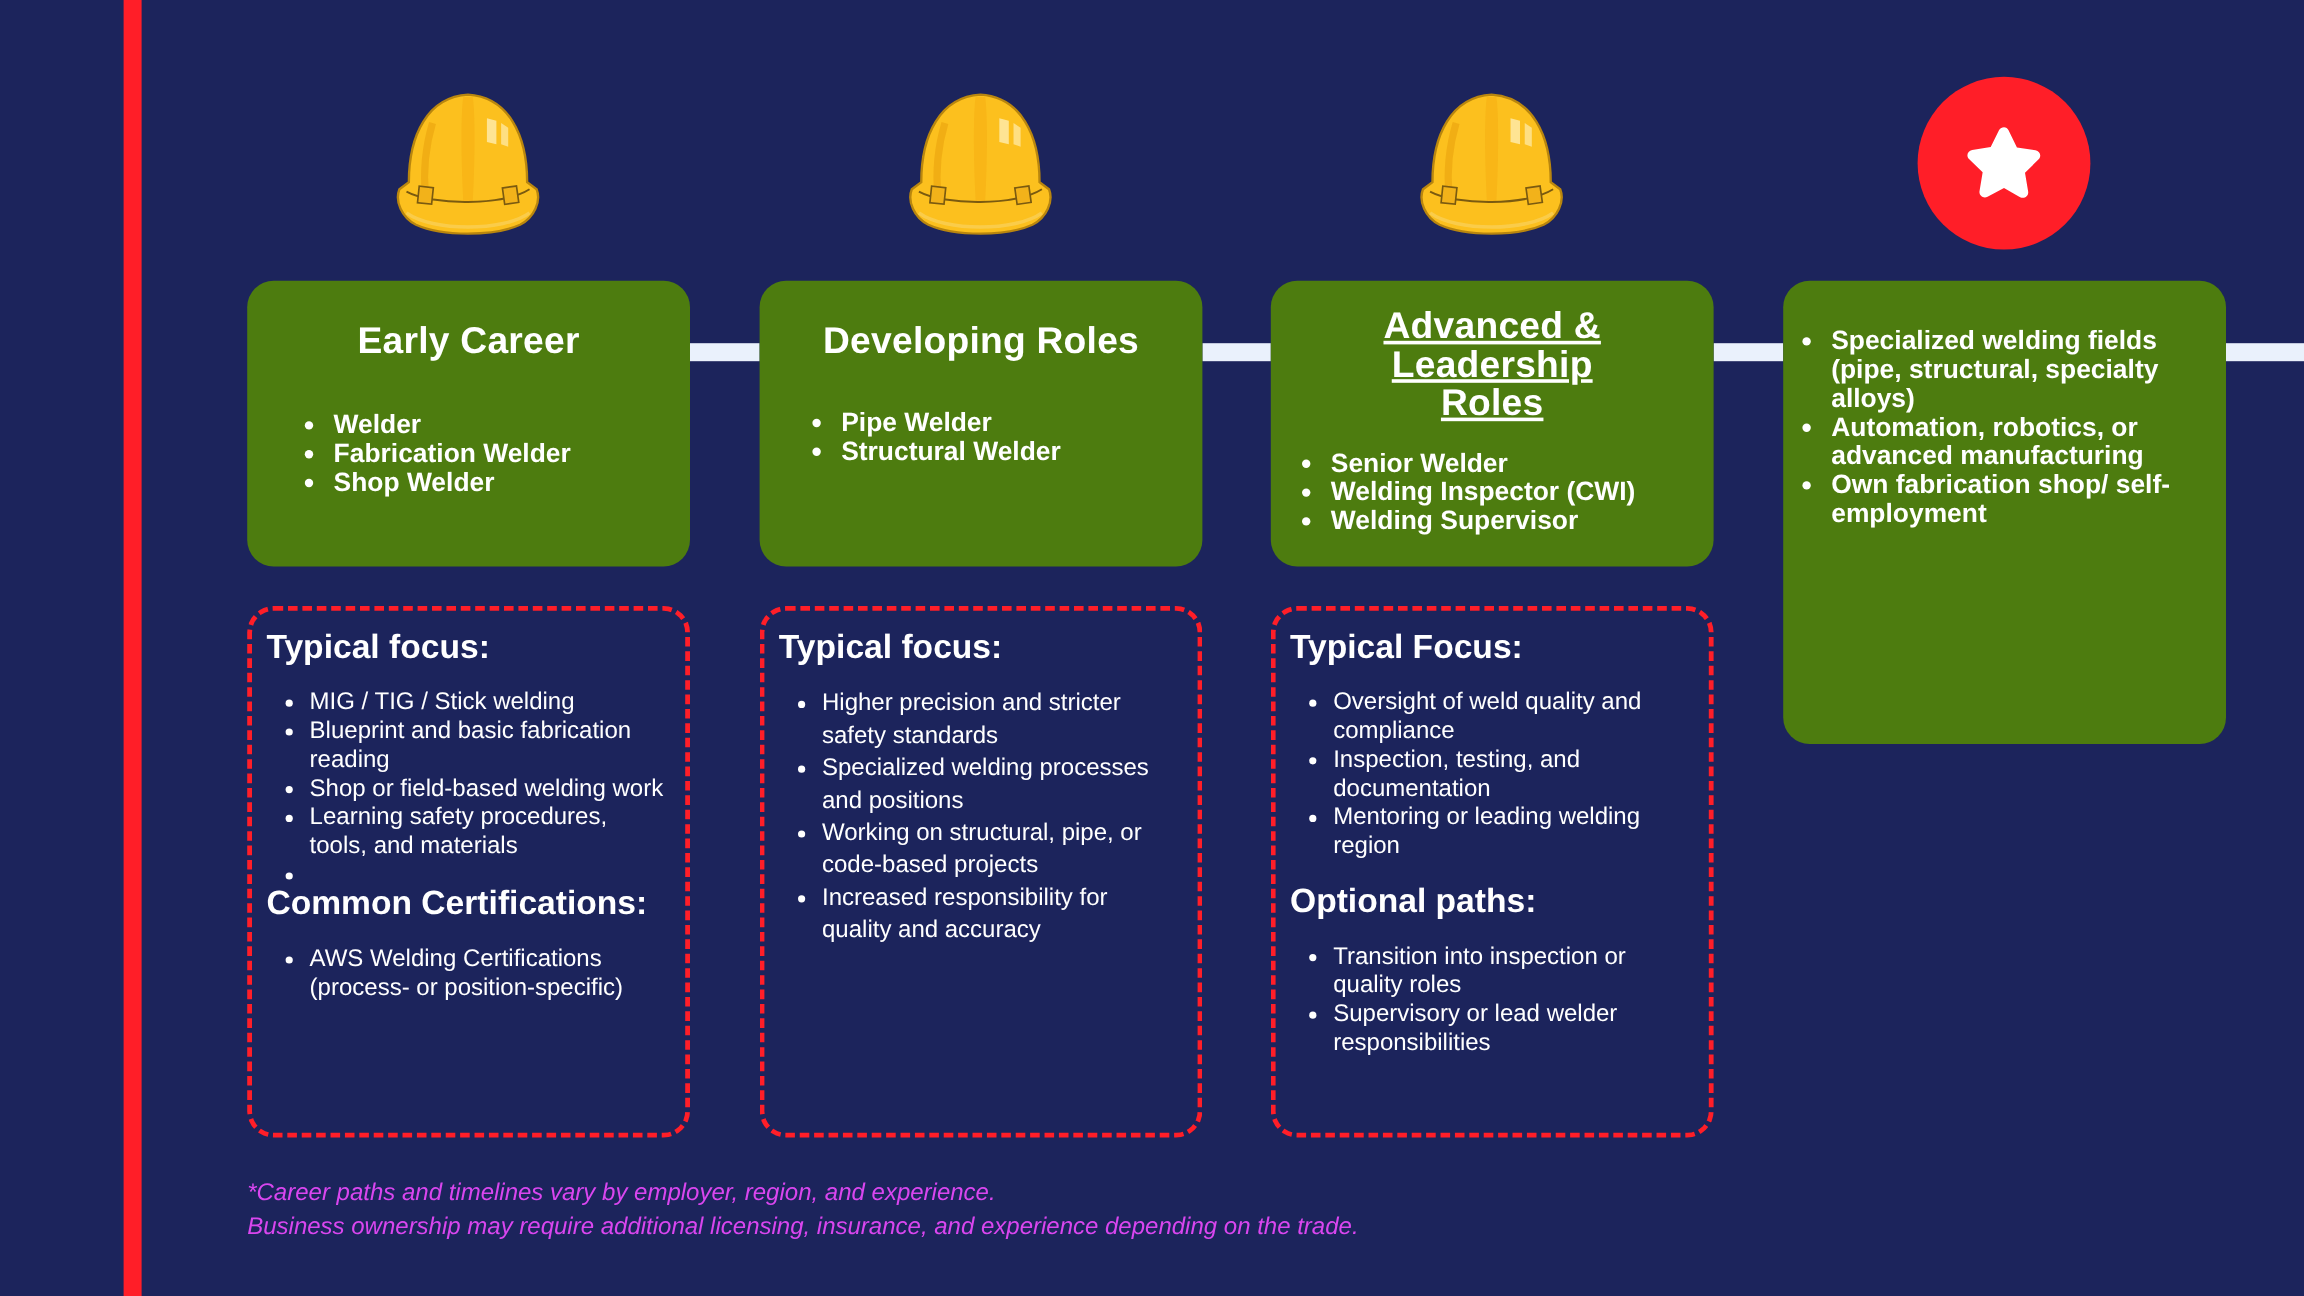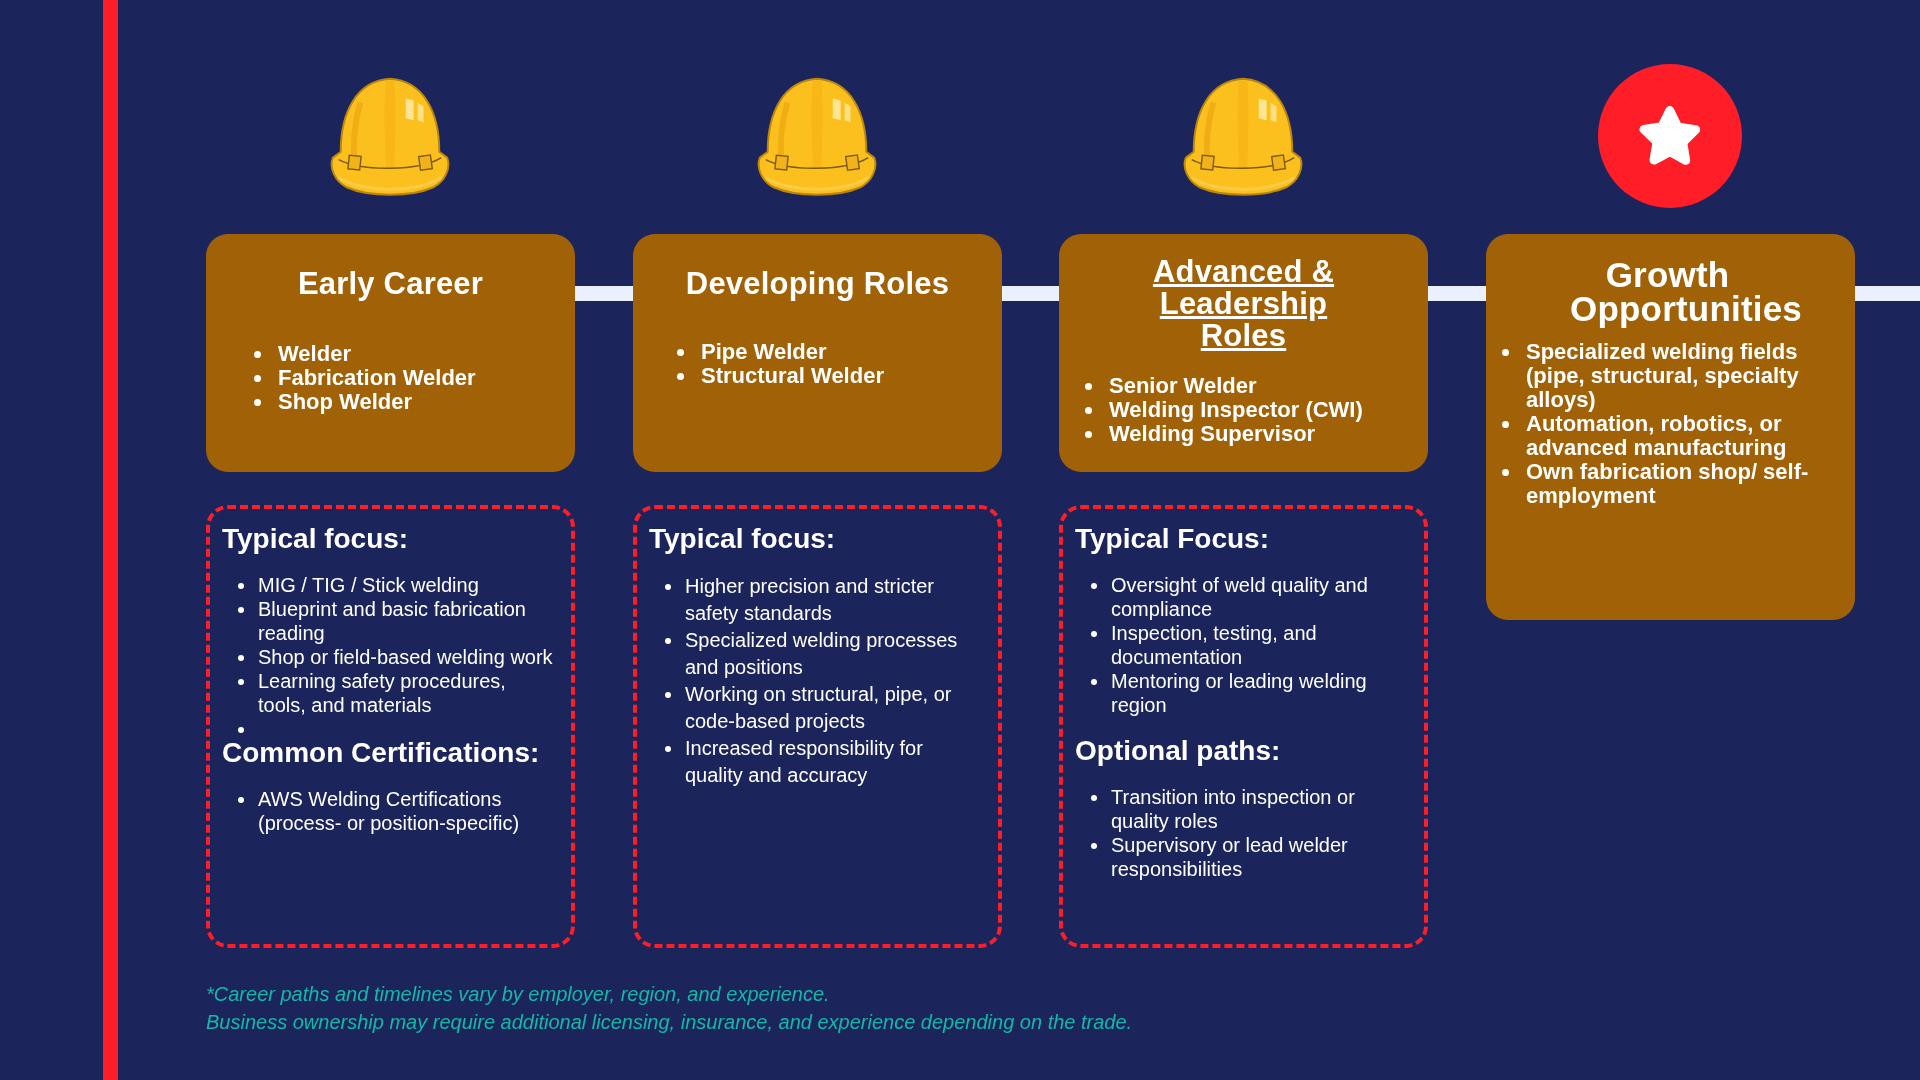--- a/index.html
+++ b/index.html
@@ -21,21 +21,21 @@
     position: absolute; top: 62px; width: 150px; height: 150px;
     display: flex; align-items: center; justify-content: center;
   }
   .star-circle {
     position: absolute; left: 1598px; top: 64px; width: 144px; height: 144px;
     border-radius: 50%; background: #ff1e28;
     display: flex; align-items: center; justify-content: center;
   }
   .stage-card {
     position: absolute; top: 234px; width: 369px;
-    background: #a16207; border-radius: 22px;
+    background: #4d7c0f; border-radius: 22px;
     padding: 30px 20px 20px 20px;
   }
   .stage-card .title {
     font-weight: 700; font-size: 31px; line-height: 32px;
     text-align: center; letter-spacing: 0.2px;
   }
   .stage-card ul {
     list-style: none; font-weight: 700; font-size: 22px; line-height: 24px;
   }
   .stage-card li { position: relative; padding-left: 26px; }
@@ -54,21 +54,21 @@
   .focus-box ul { list-style: none; font-size: 20px; line-height: 24px; padding-left: 36px; }
   .focus-box li { position: relative; }
   .focus-box li::before {
     content: ""; position: absolute; left: -20px; top: 10px;
     width: 6px; height: 6px; border-radius: 50%; background: #fff;
   }
   .focus-box.wide ul { line-height: 27px; }
   .focus-box.wide li::before { top: 11px; }
   .footer-note {
     position: absolute; left: 206px; font-style: italic; font-size: 20px; line-height: 24px;
-    color: #14b8a6;
+    color: #d946ef;
   }
 </style>
 </head>
 <body>
 
 <div class="side-bar"></div>
 
 <div class="connector" style="left:575px; width:58px;"></div>
 <div class="connector" style="left:1002px; width:57px;"></div>
 <div class="connector" style="left:1428px; width:58px;"></div>
@@ -131,21 +131,20 @@
 <div class="stage-card" style="left:1059px; height:238px; padding-top:22px;">
   <div class="title" style="padding:0 40px;text-decoration:underline;">Advanced &amp; Leadership Roles</div>
   <ul style="margin-top:22px; padding-left:4px;">
     <li>Senior Welder</li>
     <li>Welding Inspector (CWI)</li>
     <li>Welding Supervisor</li>
   </ul>
 </div>
 
 <div class="stage-card" style="left:1486px; height:386px; padding-top:24px; padding-left:14px;">
-  <div class="title" style="font-size:35px; line-height:34px; padding:0 70px;">Growth Opportunities</div>
   <ul style="margin-top:14px; padding-right:10px;">
     <li>Specialized welding fields (pipe, structural, specialty alloys)</li>
     <li>Automation, robotics, or advanced manufacturing</li>
     <li>Own fabrication shop/ self-employment</li>
   </ul>
 </div>
 
 <div class="focus-box" style="left:206px;">
   <div class="heading">Typical focus:</div>
   <ul>

